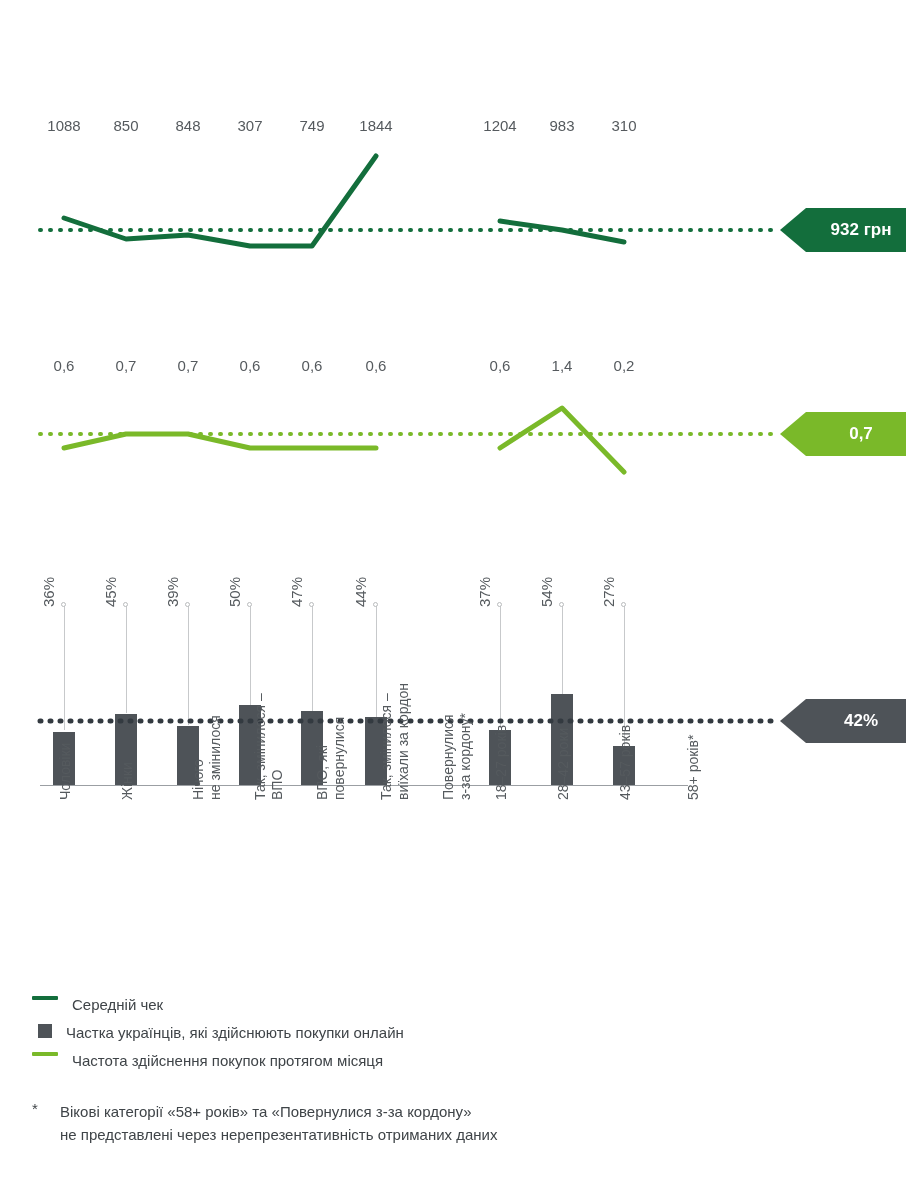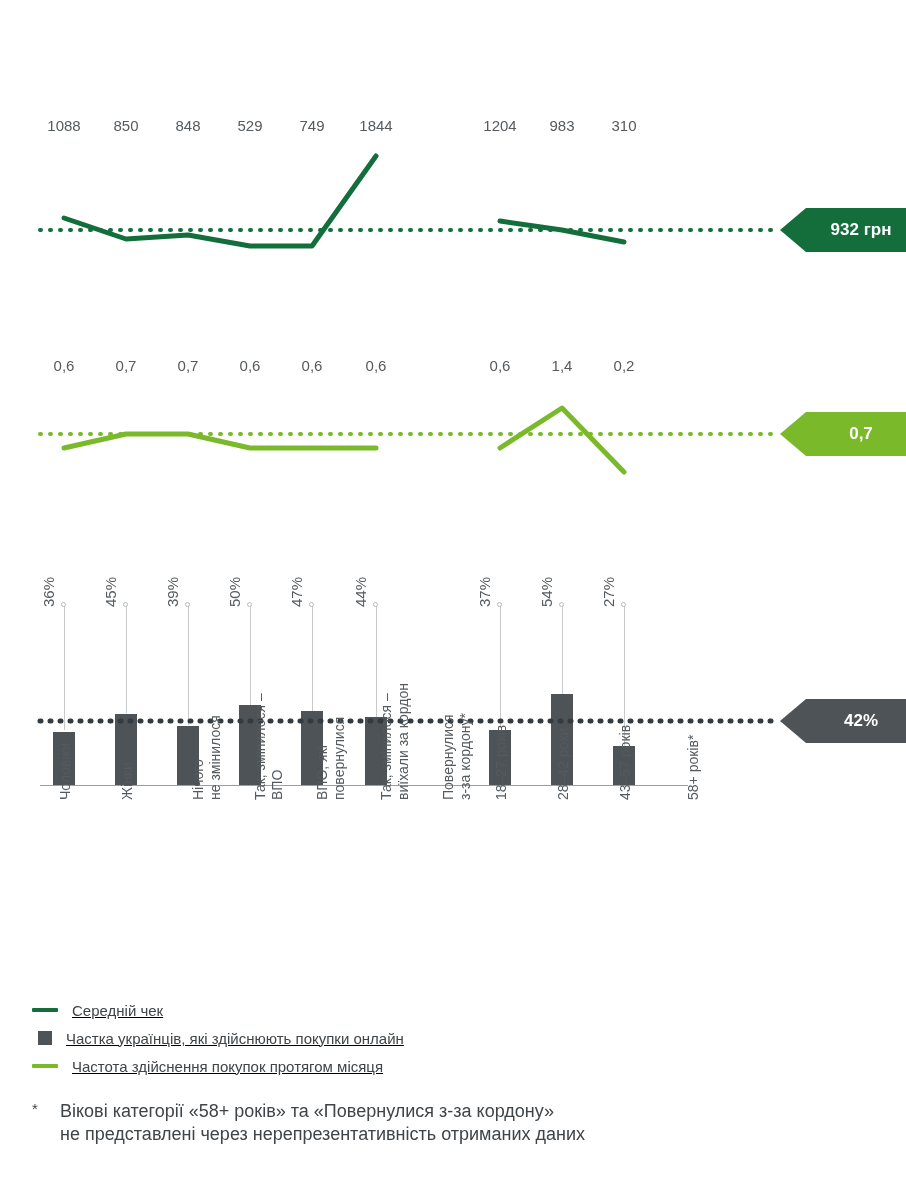--- a/index.html
+++ b/index.html
@@ -66,40 +66,40 @@
     font-size:14px;color:#555a5e;
     line-height:17px;
     white-space:pre;
     transform-origin:left top;
     transform:rotate(-90deg);
     text-align:left;
   }
 
   
   .legend{position:absolute;left:32px;top:996px;width:800px;}
-  .legend-row{display:flex;align-items:center;height:28px;text-decoration:underline;}
+  .legend-row{display:flex;align-items:flex-start;height:28px;}
   .legend-swatch-line{width:26px;height:4px;border-radius:1px;margin-right:14px;flex:0 0 26px;}
   .legend-swatch-box{width:14px;height:14px;margin-right:14px;margin-left:6px;flex:0 0 14px;}
   .legend-text{font-size:15px;color:#3f4448;}
 
   .footnote{position:absolute;left:32px;top:1100px;display:flex;}
   .footnote-star{width:28px;font-size:15px;color:#3f4448;flex:0 0 28px;}
-  .footnote-body{font-size:18px;color:#3f4448;line-height:23px;white-space:pre-line;}
+  .footnote-body{font-size:15px;color:#3f4448;line-height:23px;white-space:pre-line;}
 </style>
 </head>
 <body>
 
 <div class="page">
 
 
   <div class="val-row" style="top:117px;padding-left:17px;">
     <div class="val" style="left:64px;">1088</div>
     <div class="val" style="left:126px;">850</div>
     <div class="val" style="left:188px;">848</div>
-    <div class="val" style="left:250px;">529</div>
+    <div class="val" style="left:250px;">307</div>
     <div class="val" style="left:312px;">749</div>
     <div class="val" style="left:376px;">1844</div>
     <div class="val" style="left:500px;">1204</div>
     <div class="val" style="left:562px;">983</div>
     <div class="val" style="left:624px;">310</div>
   </div>
 
   <div class="band" style="top:150px;height:120px;">
     <svg width="906" height="120" viewBox="0 0 906 120">
 

